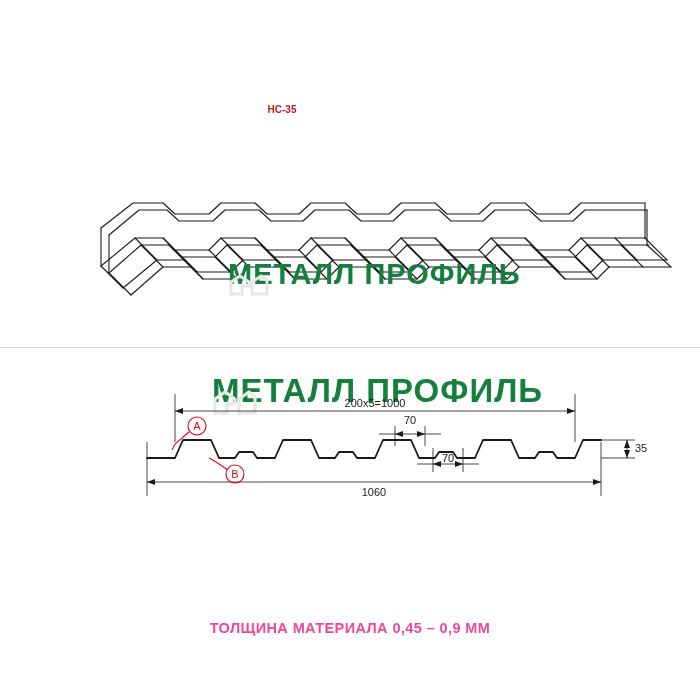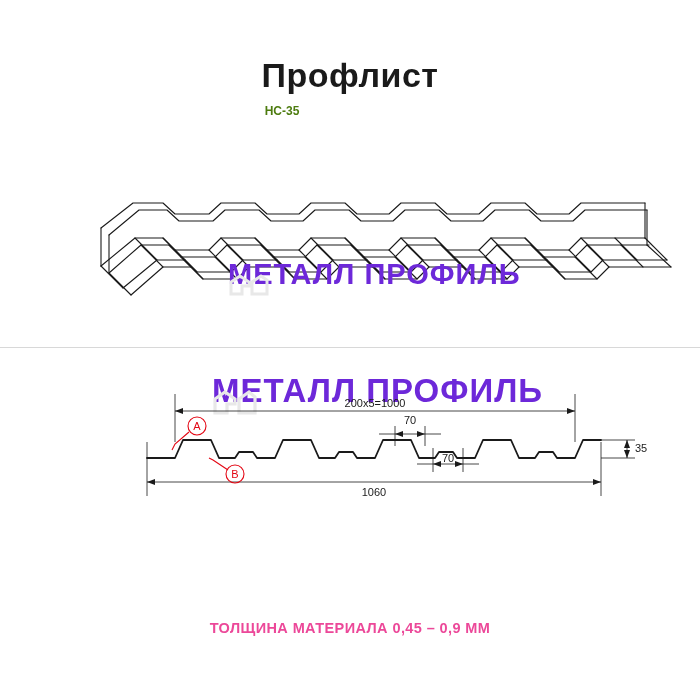--- a/index.html
+++ b/index.html
@@ -33,29 +33,29 @@
     font-weight: bold;
     letter-spacing: 0.5px;
     color: #1a1a1a;
   }
   .subtitle {
     position: absolute;
     top: 104px;
     left: 0;
     width: 564px;
     text-align: center;
-    font-size: 12px;
-    font-weight: bold;
-    color: #4d7c0f;
+    font-size: 10px;
+    font-weight: bold;
+    color: #b91c1c;
   }
 
   
   .watermark {
     position: absolute;
-    color: #6d28d9;
+    color: #15803d;
     font-weight: bold;
     letter-spacing: 1px;
     user-select: none;
     white-space: nowrap;
   }
   .wm-1 {
     top: 258px;
     left: 228px;
     font-size: 29px;
   }
@@ -103,21 +103,20 @@
 
   text {
     font-family: "Liberation Sans", sans-serif;
   }
 </style>
 </head>
 <body>
 
 <div class="page">
 
-  <div class="title">Профлист</div>
   <div class="subtitle">НС-35</div>
 
   <div class="iso-wrap">
     <svg width="700" height="140" viewBox="0 0 700 140" xmlns="http://www.w3.org/2000/svg">
       <g fill="none" stroke="#1a1a1a" stroke-width="1.1" stroke-linejoin="round" stroke-linecap="round">
 
         <path d="M78 50 L110 25 L140 25 L152 36 L186 36 L198 25 L232 25 L244 36 L276 36 L288 25 L322 25 L334 36 L366 36 L378 25 L412 25 L424 36 L456 36 L468 25 L502 25 L514 36 L546 36 L558 25 L592 25 L622 25"></path>
 
         <path d="M86 57 L116 32 L144 32 L156 43 L190 43 L202 32 L236 32 L248 43 L280 43 L292 32 L326 32 L338 43 L370 43 L382 32 L416 32 L428 43 L460 43 L472 32 L506 32 L518 43 L550 43 L562 32 L596 32 L624 32"></path>
 

